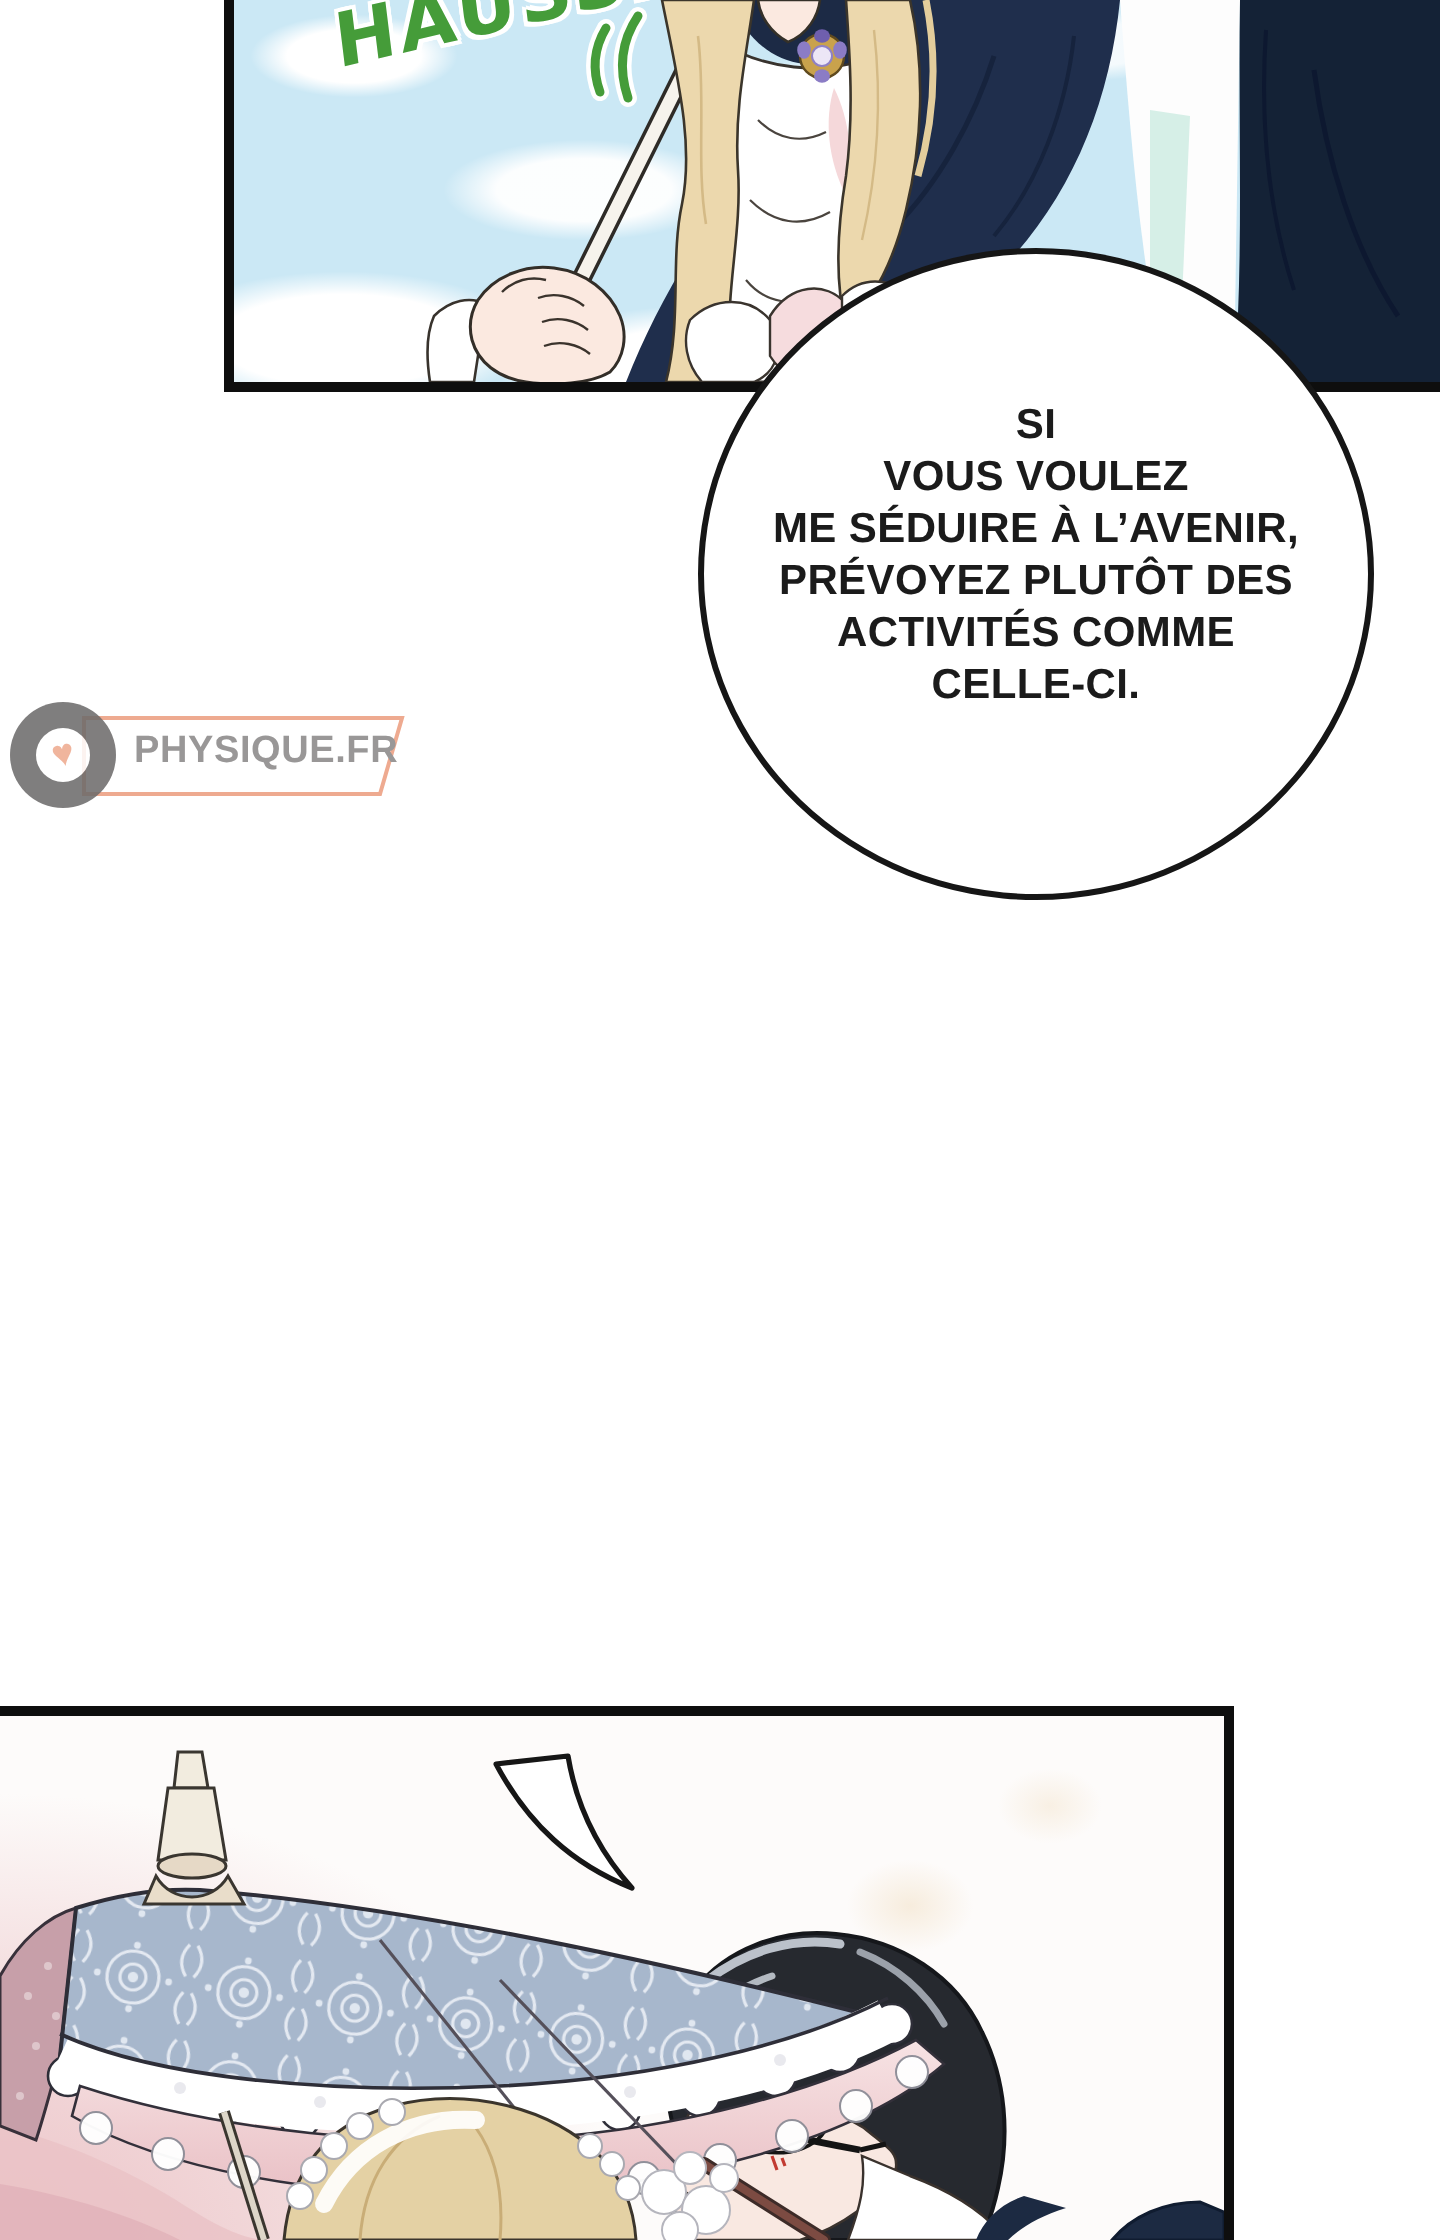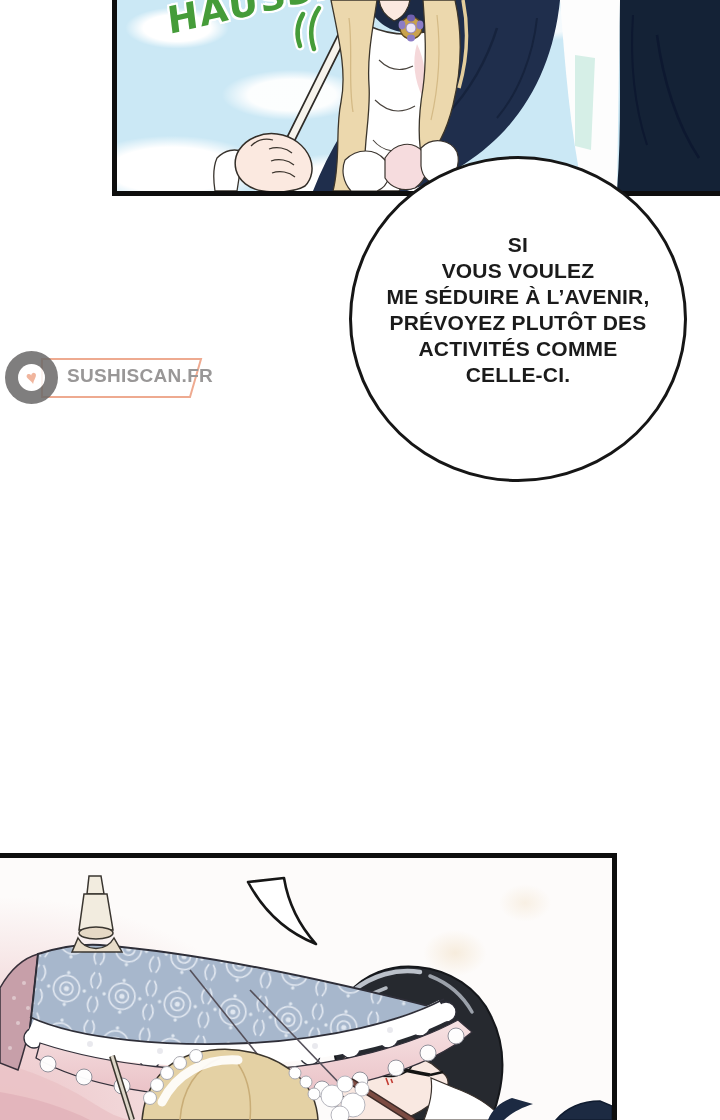--- a/index.html
+++ b/index.html
@@ -22,21 +22,21 @@
   .sfx{position:absolute;left:48px;top:0px;z-index:3;
     font-family:"DejaVu Sans",sans-serif;font-weight:800;font-size:37px;letter-spacing:2px;
     color:#459c39;transform:rotate(-13deg) skewX(-6deg);transform-origin:left top;
     text-shadow:2px 0 0 #fff,-2px 0 0 #fff,0 2px 0 #fff,0 -2px 0 #fff,
       2px 2px 0 #fff,-2px 2px 0 #fff,2px -2px 0 #fff,-2px -2px 0 #fff;}
   .sfx-lines{position:absolute;left:172px;top:2px;z-index:3;}
 
   
   .bubble{position:absolute;background:#ffffff;border:3px solid #161616;border-radius:50%;
     display:flex;align-items:center;justify-content:center;z-index:5;}
-  .bubble-1{left:349px;top:156px;width:332px;height:320px;}
+  .bubble-1{left:349px;top:124px;width:332px;height:320px;}
   .bubble-2{left:62px;top:620px;width:310px;height:308px;}
   .bubble-text{white-space:pre-line;text-align:center;color:#1b1b1b;
     font:700 21px/26px "Liberation Sans",sans-serif;letter-spacing:.2px;}
   .bubble-1 .bubble-text{padding-bottom:18px;}
   .bubble-tail{position:absolute;left:238px;top:872px;z-index:6;overflow:visible;}
 
   
   .watermark{position:absolute;left:5px;top:350px;width:200px;height:56px;opacity:.9;z-index:4;}
   .wm-banner{position:absolute;left:36px;top:7px;}
   .wm-text{position:absolute;left:62px;top:15px;color:#8e8c8c;letter-spacing:.3px;
@@ -314,21 +314,21 @@
   </div>
 
   <svg class="bubble-tail" width="100" height="80" viewBox="0 0 100 80">
     <path d="M 10,10 C 26,40 48,60 78,72 C 60,52 50,30 46,6 Z" fill="#ffffff" stroke="#161616" stroke-width="2.6" stroke-linejoin="round"></path>
   </svg>
 
   <div class="watermark">
     <svg class="wm-banner" width="162" height="42" viewBox="0 0 162 42">
       <polygon points="1,2 160,2 149,40 1,40" fill="rgba(255,255,255,0.55)" stroke="#eda184" stroke-width="2"></polygon>
     </svg>
-    <div class="wm-text">SUSHISCAN.FR</div>
+    <div class="wm-text">PHYSIQUE.FR</div>
     <div class="wm-circle">
       <div class="wm-inner">
         <span class="wm-heart">♥</span>
       </div>
     </div>
   </div>
 
 </div>
 
 </body></html>

